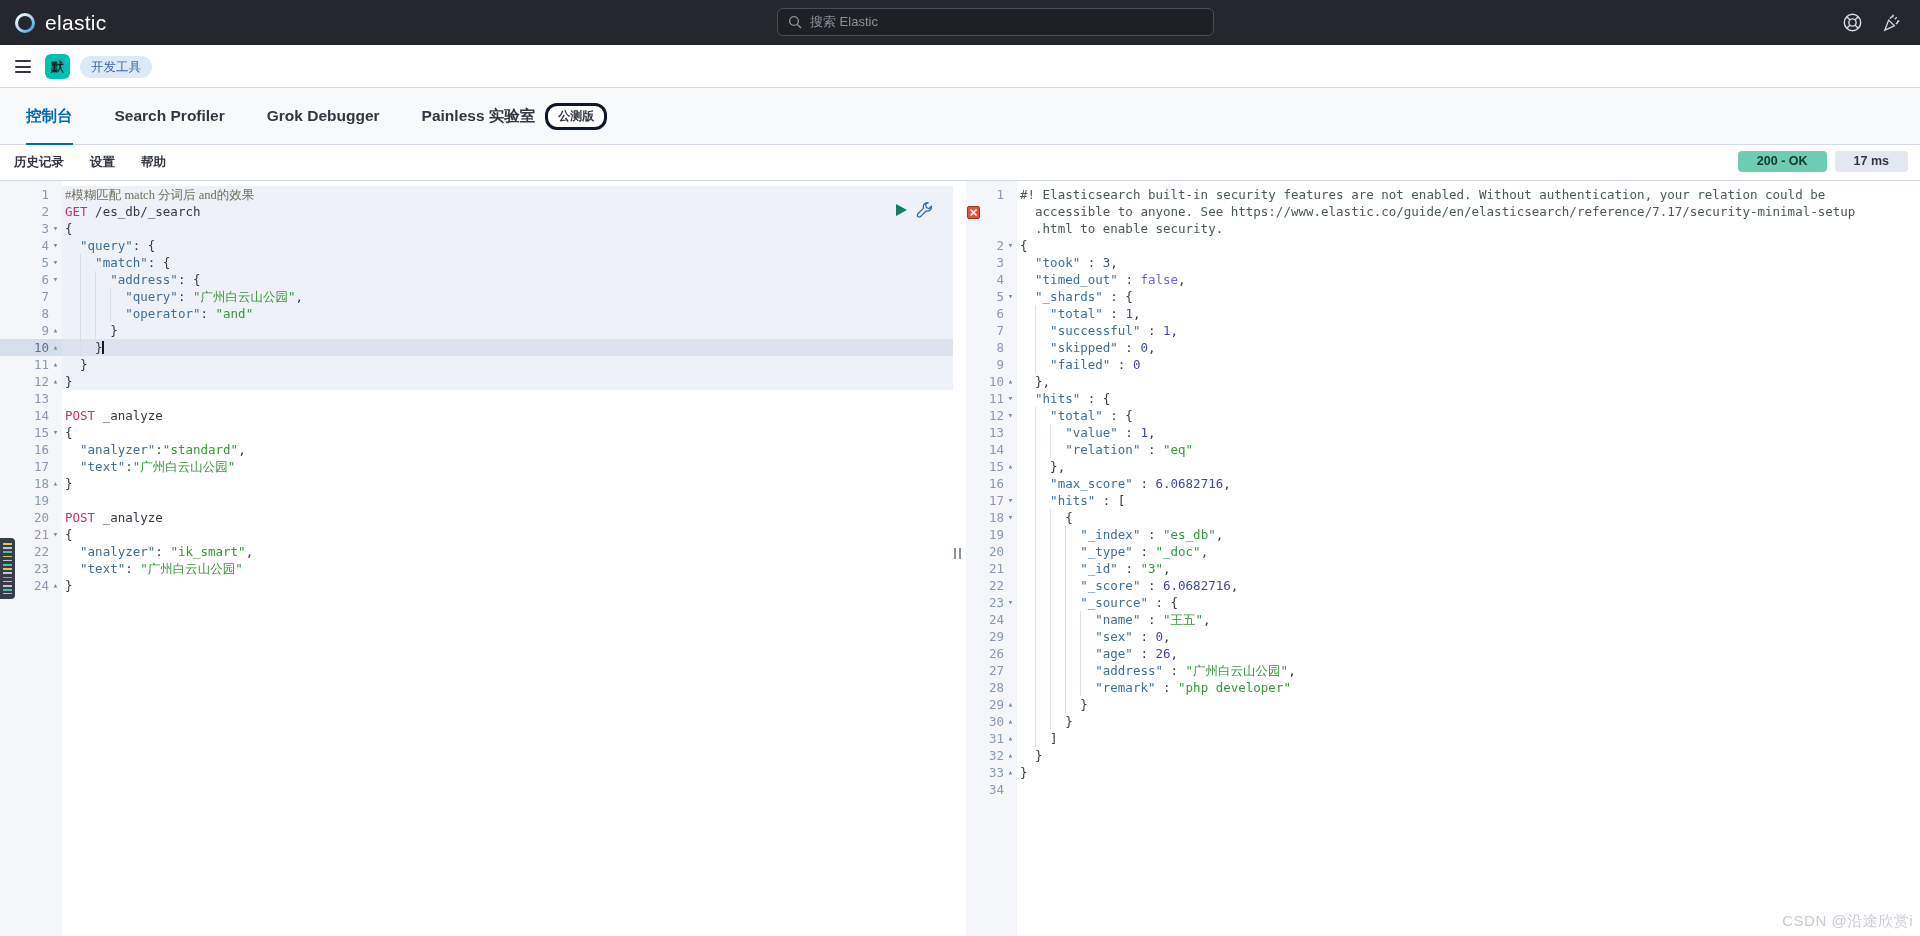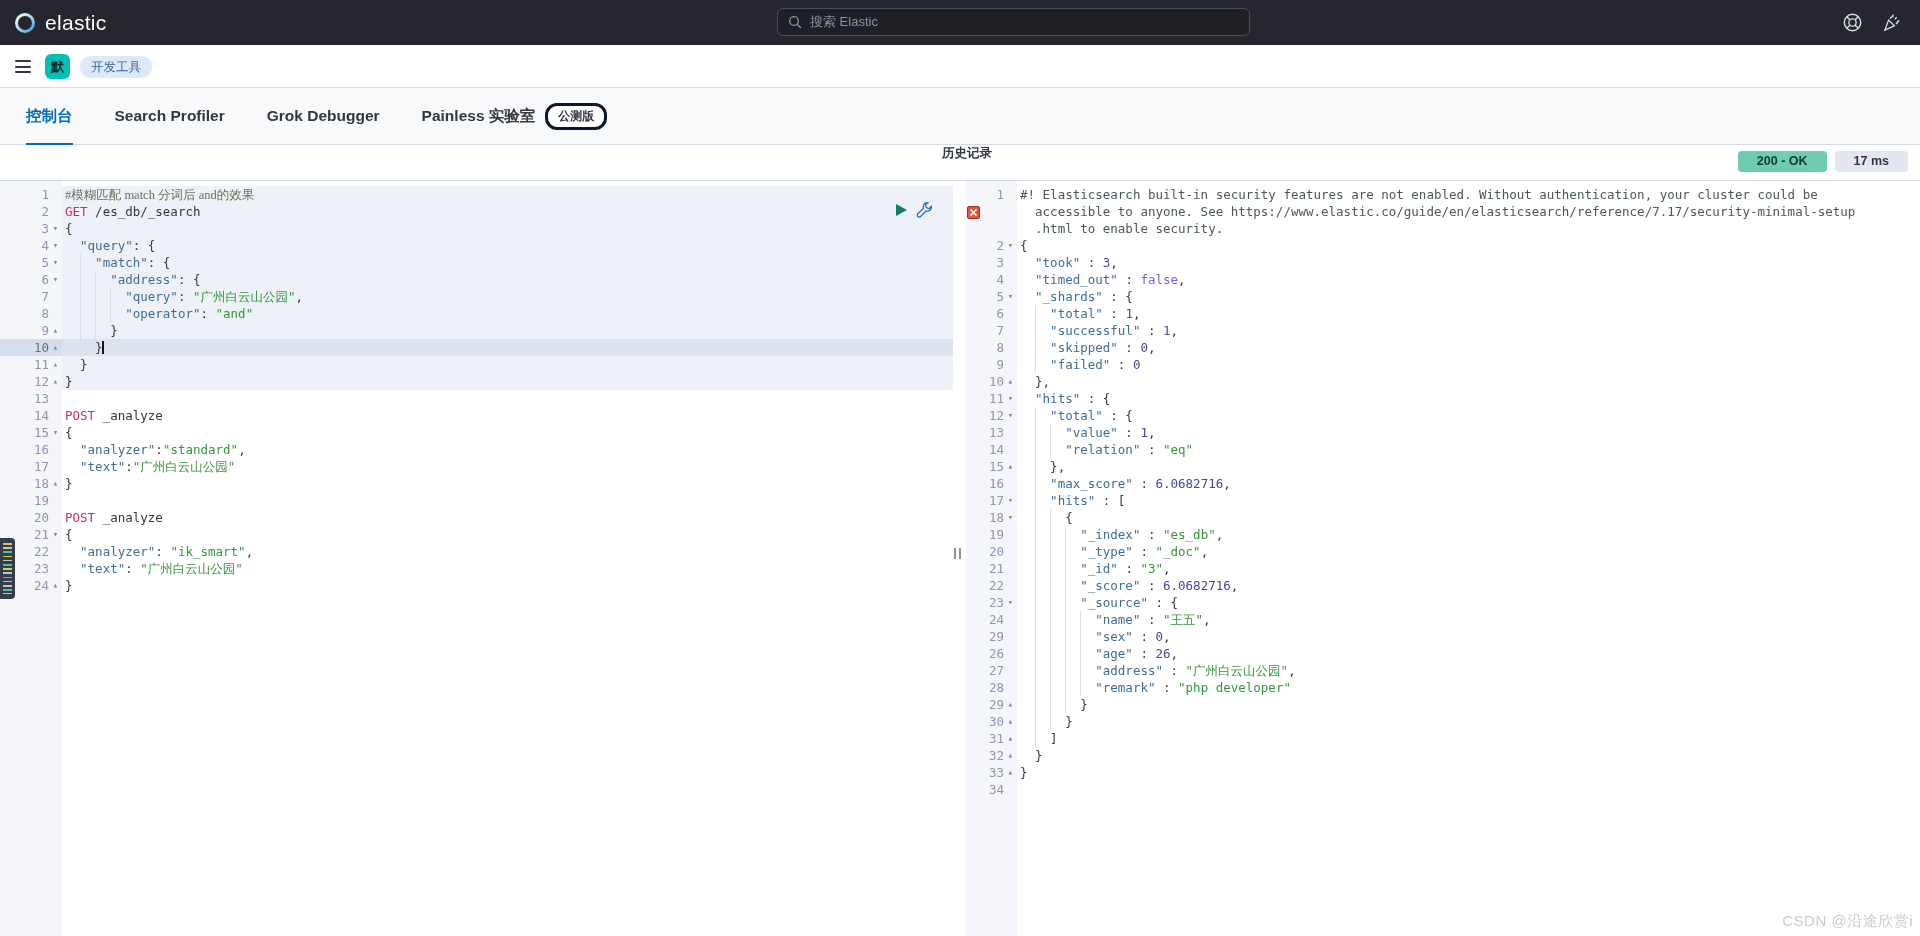--- a/index.html
+++ b/index.html
@@ -4,21 +4,21 @@
 <style>
   * { margin:0; padding:0; box-sizing:border-box; }
   html,body { width:1920px; height:936px; overflow:hidden; }
   body { font-family:"Liberation Sans","DejaVu Sans",sans-serif; background:#fff; }
   .page { position:relative; width:1920px; height:936px; overflow:hidden; background:#fff; }
 
   
   .topbar { position:absolute; left:0; top:0; width:1920px; height:45px; background:#25262e; }
   .logo { position:absolute; left:14px; top:11px; display:flex; align-items:center; gap:9px; }
   .logo-text { color:#fff; font-size:21px; font-weight:500; letter-spacing:.3px; }
-  .searchbox { position:absolute; left:777px; top:8px; width:473px; height:28px; background:#1f2026;
+  .searchbox { position:absolute; left:777px; top:8px; width:437px; height:28px; background:#1f2026;
     border:1px solid #4a4d57; border-radius:6px; display:flex; align-items:center; padding:0 10px; gap:8px; }
   .search-ph { color:#8b919d; font-size:13px; }
   .hdr-ic { position:absolute; top:12px; width:21px; height:21px; }
   .hdr-ic.ring { left:1842px; }
   .hdr-ic.party { left:1881px; }
 
   
   .navbar { position:absolute; left:0; top:45px; width:1920px; height:43px; background:#fff; border-bottom:1px solid #d3dae6; }
   .burger { position:absolute; left:15px; top:15px; width:16px; height:13px; display:flex; flex-direction:column; justify-content:space-between; }
   .burger i { display:block; height:2px; background:#343741; border-radius:1px; }
@@ -32,21 +32,21 @@
     border-bottom:1px solid #d3dae6; display:flex; align-items:center; padding-left:14px; gap:30px; }
   .tab { position:relative; height:100%; display:flex; align-items:center; font-size:15.5px; font-weight:700; color:#343741; cursor:pointer;margin-left:12px; }
   .tab.active { color:#006bb4; }
   .tab.active::after { content:""; position:absolute; left:0; right:0; bottom:-1px; height:2px; background:#006bb4; }
   .tab-beta { display:flex; align-items:center; }
   .beta { margin-left:10px; border:3px solid #0f172a; background:#fff; border-radius:12px; padding:2px 10px;
     font-size:12px; font-weight:600; color:#343741; }
 
   
   .conbar { position:absolute; left:0; top:145px; width:1920px; height:36px; background:#fff; border-bottom:1px solid #d3dae6;
-    display:flex; align-items:center; padding-left:14px; gap:26px;flex-direction:column; }
+    display:flex; align-items:center; padding-left:14px; gap:26px; }
   .conlink { font-size:12.5px; font-weight:600; color:#343741; cursor:pointer; }
   .status { position:absolute; right:12px; top:151px; display:flex; gap:8px; }
   .badge { height:21px; line-height:21px; padding:0 19px; border-radius:4px; font-size:12.5px; font-weight:600; }
   .badge-ok { background:#6dccb1; color:#17382e; }
   .badge-ms { background:#e2e7f0; color:#343741; }
 
   
   .console { position:absolute; left:0; top:181px; right:0; bottom:0; background:#fff; }
   .ed { position:absolute; top:0; bottom:0; overflow:hidden; }
   #ed-req { left:0; width:953px; }
@@ -276,21 +276,21 @@
             <div class="grow">29<span class="fw">▴</span></div>
             <div class="grow">30<span class="fw">▴</span></div>
             <div class="grow">31<span class="fw">▴</span></div>
             <div class="grow">32<span class="fw">▴</span></div>
             <div class="grow">33<span class="fw">▴</span></div>
             <div class="grow">34</div>
           </div>
         </div>
       <div class="code">
           <div class="clines" id="c-res">
-            <div class="crow"><span class="t-w">#! Elasticsearch built-in security features are not enabled. Without authentication, your cluster could be</span></div>
+            <div class="crow"><span class="t-w">#! Elasticsearch built-in security features are not enabled. Without authentication, your relation could be</span></div>
             <div class="crow"><span class="t-w">  accessible to anyone. See https://www.elastic.co/guide/en/elasticsearch/reference/7.17/security-minimal-setup</span></div>
             <div class="crow"><span class="t-w">  .html to enable security.</span></div>
             <div class="crow"><span class="t-p">{</span></div>
             <div class="crow"><span class="t-p">  </span><span class="t-k">"took"</span><span class="t-p"> : </span><span class="t-d">3</span><span class="t-p">,</span></div>
             <div class="crow"><span class="t-p">  </span><span class="t-k">"timed_out"</span><span class="t-p"> : </span><span class="t-b">false</span><span class="t-p">,</span></div>
             <div class="crow"><span class="t-p">  </span><span class="t-k">"_shards"</span><span class="t-p"> : {</span></div>
             <div class="crow"><i class="guide" style="left: calc(2ch + 3px);"></i><span class="t-p">    </span><span class="t-k">"total"</span><span class="t-p"> : </span><span class="t-d">1</span><span class="t-p">,</span></div>
             <div class="crow"><i class="guide" style="left: calc(2ch + 3px);"></i><span class="t-p">    </span><span class="t-k">"successful"</span><span class="t-p"> : </span><span class="t-d">1</span><span class="t-p">,</span></div>
             <div class="crow"><i class="guide" style="left: calc(2ch + 3px);"></i><span class="t-p">    </span><span class="t-k">"skipped"</span><span class="t-p"> : </span><span class="t-d">0</span><span class="t-p">,</span></div>
             <div class="crow"><i class="guide" style="left: calc(2ch + 3px);"></i><span class="t-p">    </span><span class="t-k">"failed"</span><span class="t-p"> : </span><span class="t-d">0</span></div>

